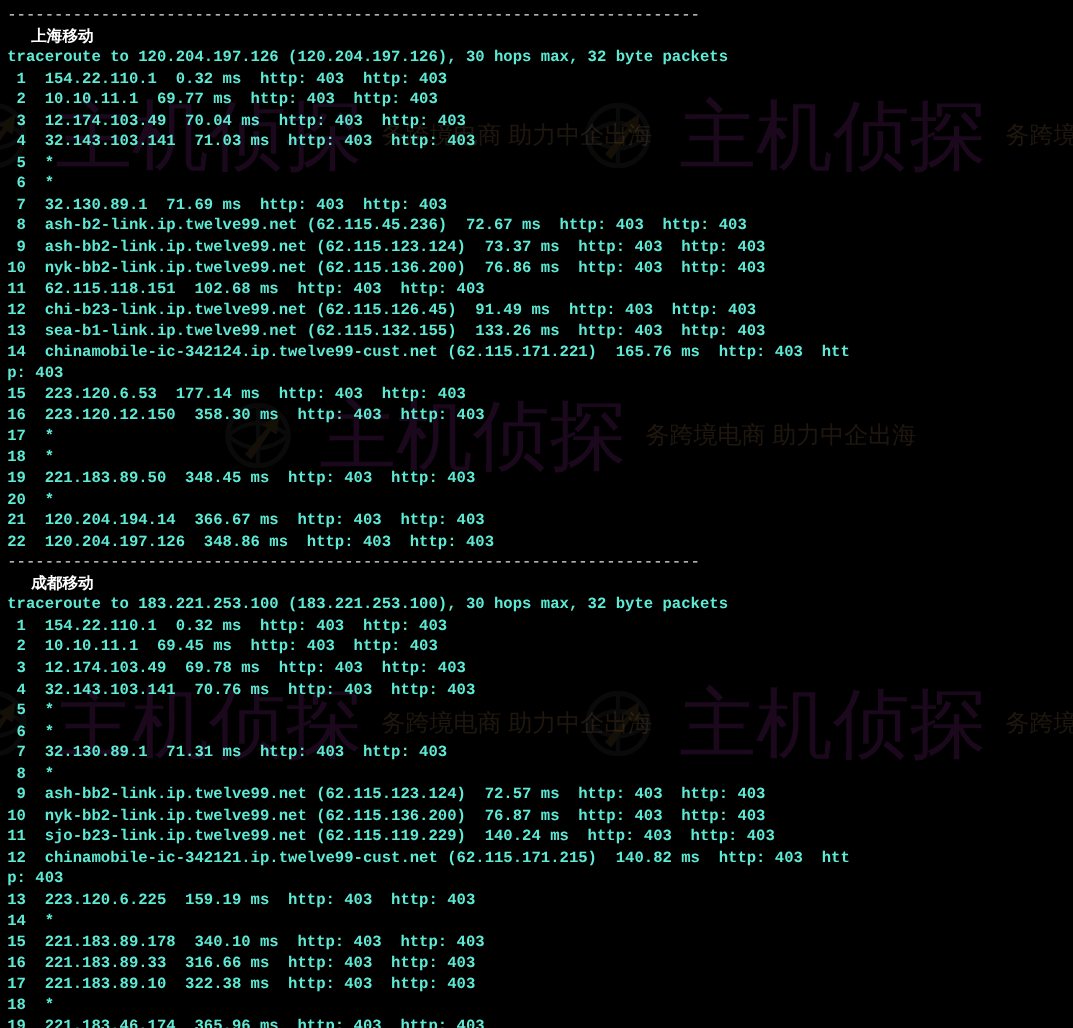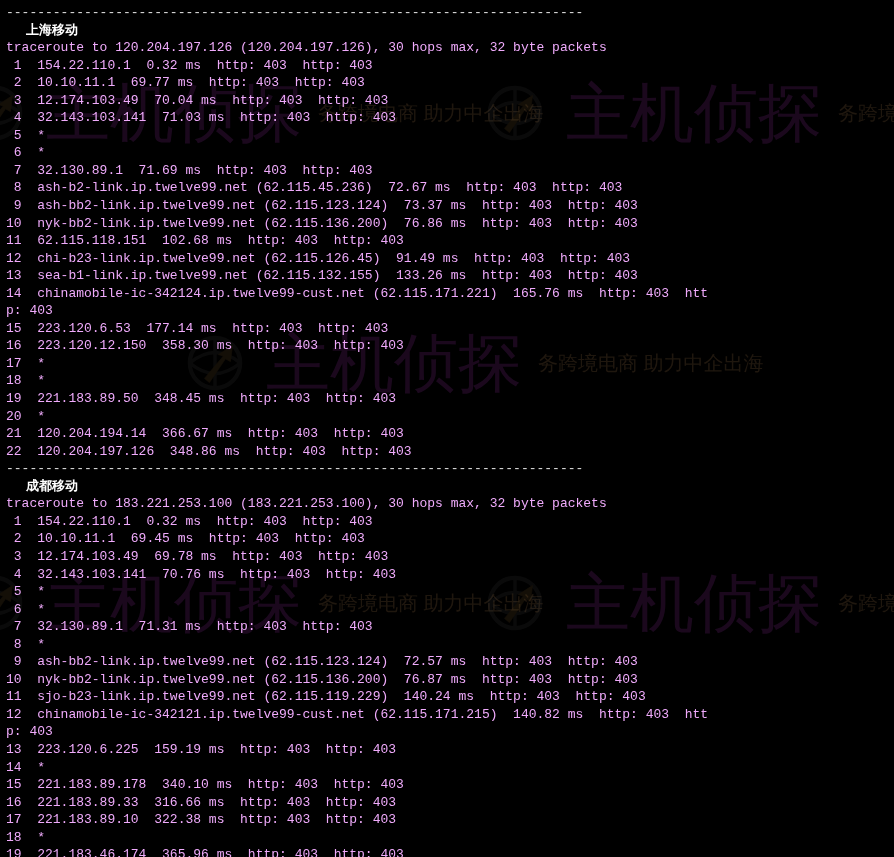--- a/index.html
+++ b/index.html
@@ -23,21 +23,22 @@
   }
   .divider {
     letter-spacing: 0;
     color: #e0e0e0;
   }
   .bold {
     font-weight: bold;
     margin-left: 20px;
   }
   .hop-line {
-    color: #f0abfc;
+    color: #5eead4;
+    font-weight: bold;
   }
   .watermark {
     position: absolute;
     z-index: 1;
     pointer-events: none;
     opacity: 0.12;
     white-space: nowrap;
     display: flex;
     align-items: center;
     gap: 16px;

